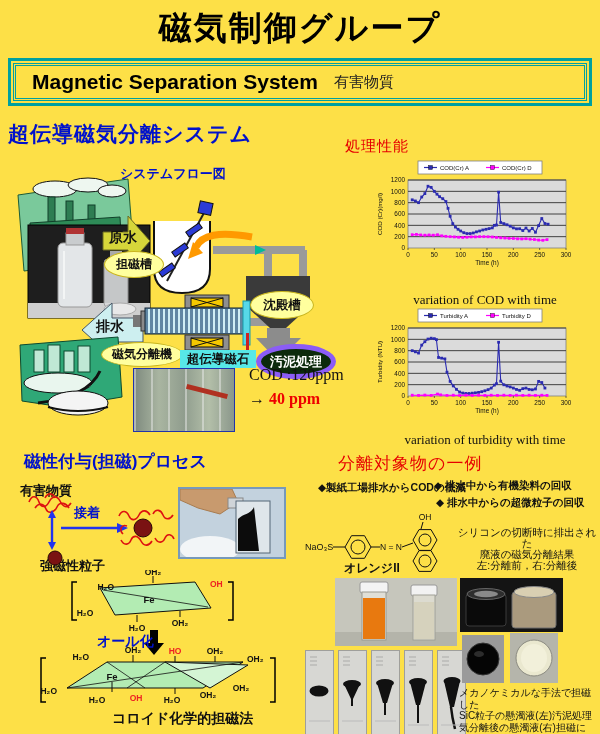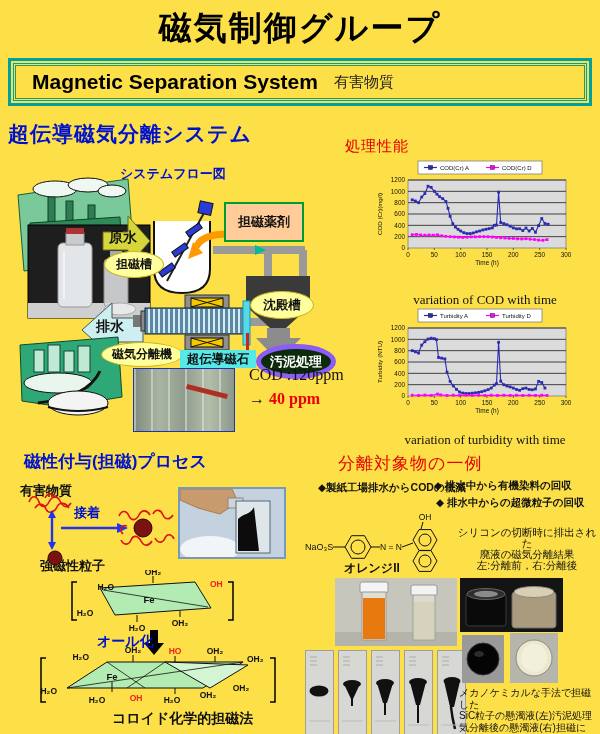--- a/index.html
+++ b/index.html
@@ -131,21 +131,20 @@
         <rect x="78" y="171" width="12" height="26"></rect>
       </g>
       <ellipse cx="58" cy="208" rx="34" ry="10" fill="#e9f6ee" stroke="#111"></ellipse>
       <path d="M100,196 C92,214 70,224 38,228" stroke="#111" stroke-width="3" fill="none"></path>
       <ellipse cx="78" cy="228" rx="30" ry="12" fill="#f4f4f4" stroke="#111"></ellipse>
       <path d="M48,232 q30,8 60,0" stroke="#111" stroke-width="2" fill="none"></path>
     </g>
   </svg>
 
   <div class="abs lbl" style="left:109px;top:229px;font-size:14px;">原水</div>
-  <div class="abs" style="left:224px;top:202px;width:76px;height:36px;background:#ffcc99;border:2px solid #009933;display:flex;align-items:center;justify-content:center;font-weight:bold;font-size:13px;color:#111;">担磁薬剤</div>
   <div class="abs oval" style="left:104px;top:251px;width:58px;height:25px;font-size:12px;">担磁槽</div>
   <div class="abs oval" style="left:250px;top:291px;width:62px;height:26px;font-size:12.5px;">沈殿槽</div>
   <div class="abs oval" style="left:256px;top:344px;width:70px;height:25px;font-size:13px;background:#0c2a0c;border:5px solid #8b5cf6;color:#fff;">汚泥処理</div>
   <div class="abs lbl" style="left:96px;top:318px;font-size:14px;">排水</div>
   <div class="abs oval" style="left:101px;top:342px;width:80px;height:23px;font-size:12px;">磁気分離機</div>
   <div class="abs" style="left:180px;top:350px;width:76px;height:18px;background:#57e8e8;display:flex;align-items:center;justify-content:center;font-weight:bold;font-size:12.5px;color:#111;">超伝導磁石</div>
   <div class="abs photo-eq" style="left:133px;top:368px;width:100px;height:62px;">
       <div class="redbar"></div>
     </div>
   <div class="abs cap" style="left:249px;top:366px;font-size:16px;">COD :120ppm</div>

